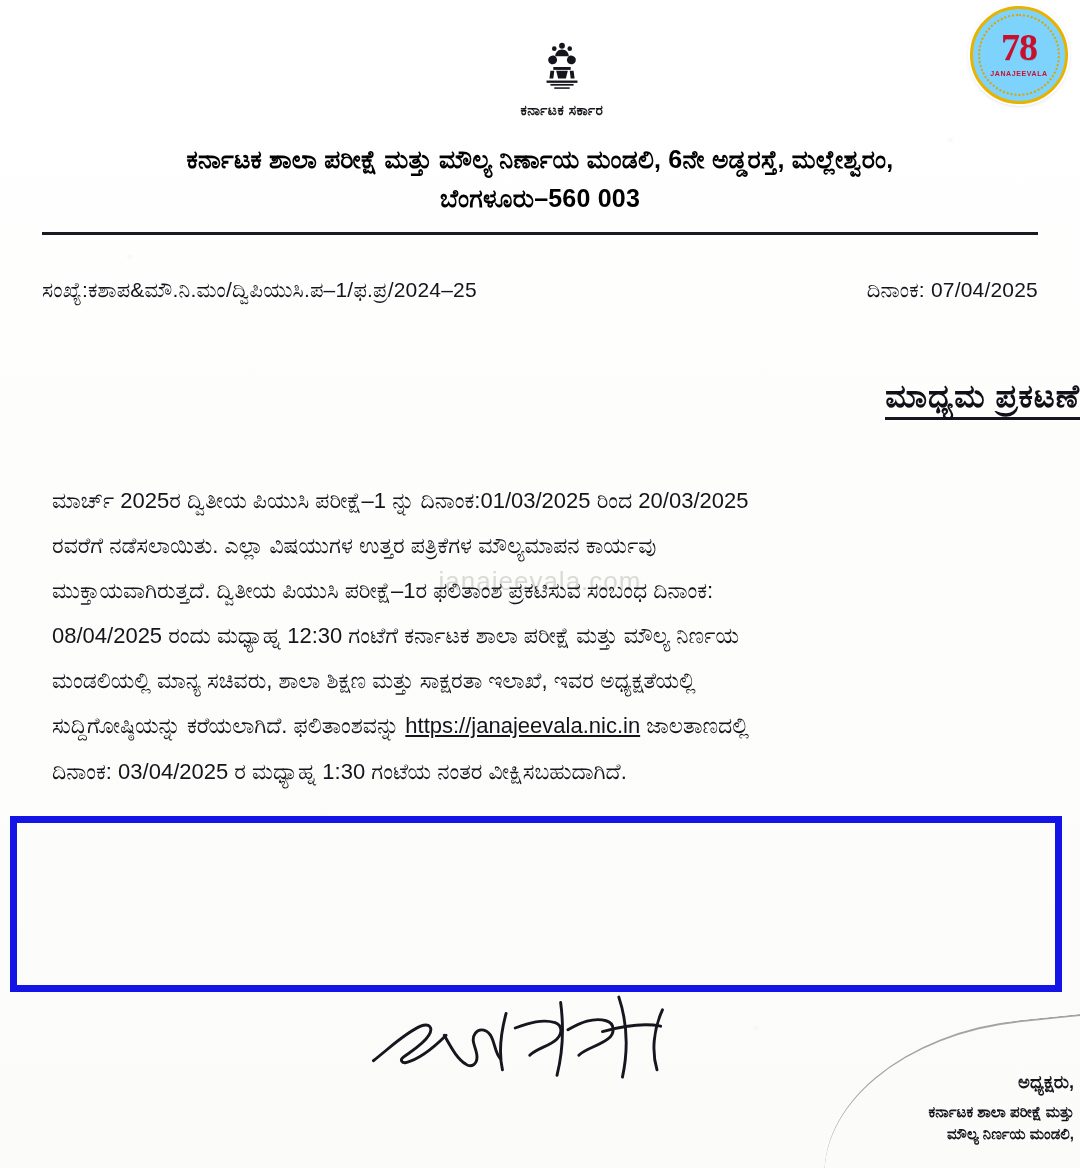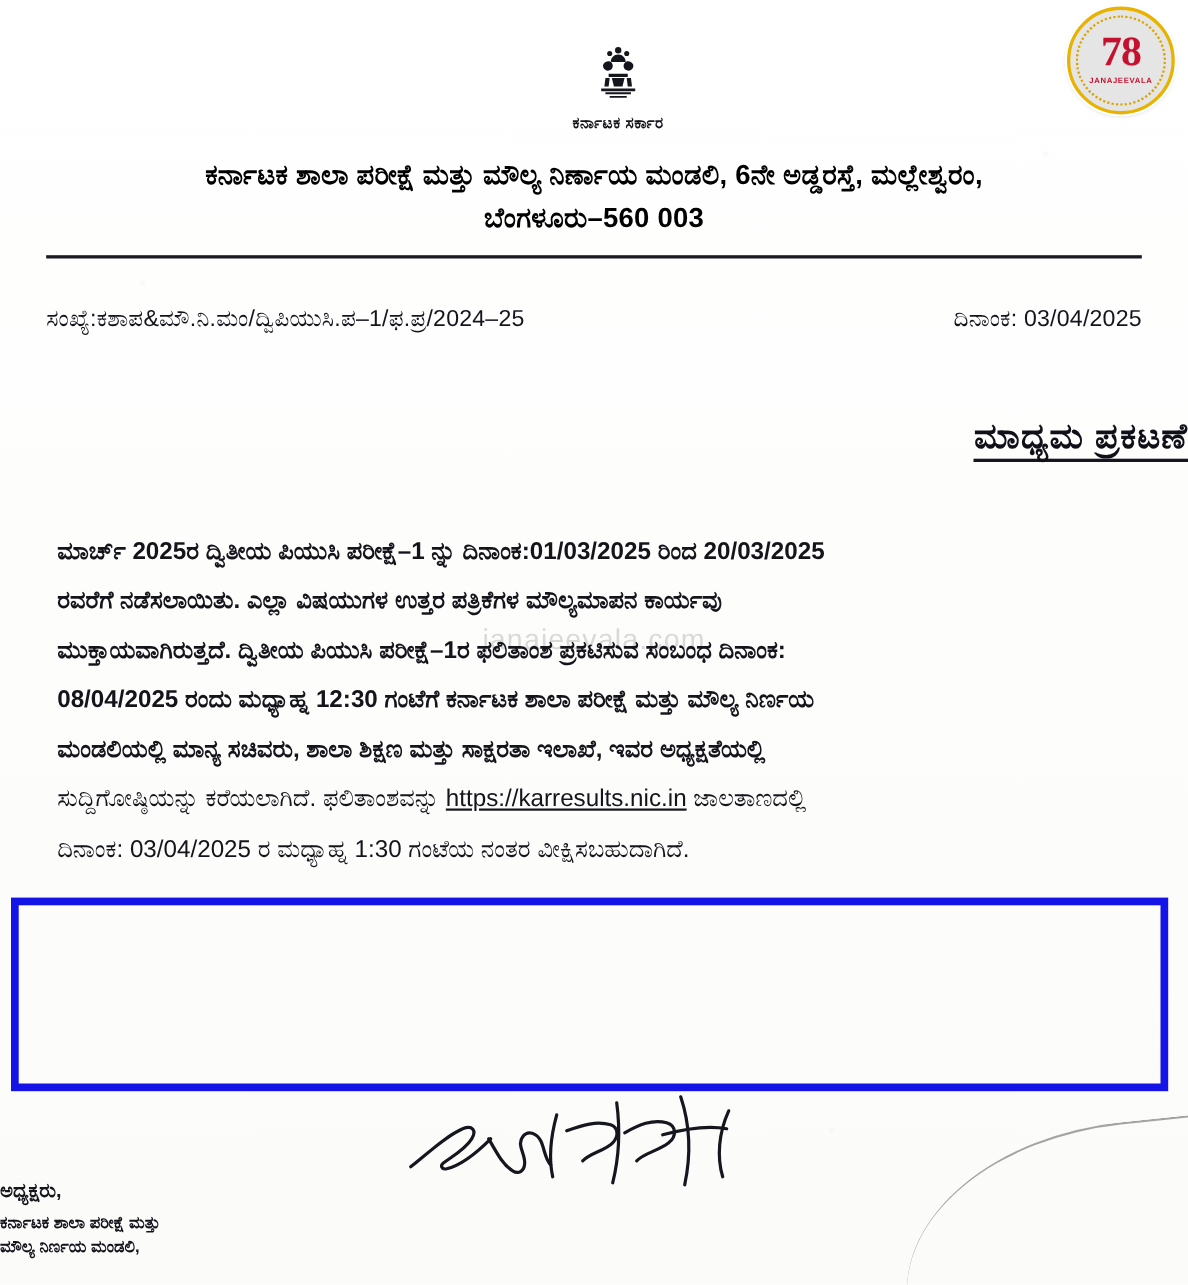--- a/index.html
+++ b/index.html
@@ -30,21 +30,21 @@
   }
 
   
   .badge {
     position: absolute;
     top: 6px;
     right: 12px;
     width: 92px;
     height: 92px;
     border-radius: 50%;
-    background: #e5e5e5;
+    background: #7dd3fc;
     border: 3px solid #e8b200;
     box-shadow: 0 0 0 2px #ffffff, 0 1px 4px rgba(0,0,0,0.25);
     display: flex;
     flex-direction: column;
     align-items: center;
     justify-content: center;
   }
   .badge-ring {
     position: absolute;
     inset: 5px;
@@ -162,21 +162,20 @@
     text-justify: inter-word;
     color: #14141b;
   }
   .body-text .ln {
     display: block;
     white-space: nowrap;
   }
   .body-text .ln.justify {
     display: flex;
     justify-content: space-between;
-    font-weight: bold;
   }
   .link {
     text-decoration: underline;
     color: #14141b;
   }
 
   
   .highlight-box {
     position: absolute;
     top: 816px;
@@ -187,21 +186,21 @@
     box-sizing: border-box;
     pointer-events: none;
   }
 
   
   .sign-wrap {
     position: absolute;
     top: 1000px;
     left: 0;
     right: 6px;
-    text-align: left;
+    text-align: right;
   }
   .signature {
     position: absolute;
     top: -12px;
     left: 0;
     right: 0;
     height: 90px;
     display: flex;
     justify-content: center;
   }
@@ -284,21 +283,21 @@
 </div>
 
 <div class="letterhead">
   <div class="l1">ಕರ್ನಾಟಕ ಶಾಲಾ ಪರೀಕ್ಷೆ ಮತ್ತು ಮೌಲ್ಯ ನಿರ್ಣಾಯ ಮಂಡಲಿ, 6ನೇ ಅಡ್ಡರಸ್ತೆ, ಮಲ್ಲೇಶ್ವರಂ,</div>
   <div class="l2">ಬೆಂಗಳೂರು–560 003</div>
   <div class="rule"></div>
 </div>
 
 <div class="refline">
   <span>ಸಂಖ್ಯೆ:ಕಶಾಪ&amp;ಮೌ.ನಿ.ಮಂ/ದ್ವಿಪಿಯುಸಿ.ಪ–1/ಫ.ಪ್ರ/2024–25</span>
-  <span>ದಿನಾಂಕ: 03/04/2025</span>
+  <span>ದಿನಾಂಕ: 07/04/2025</span>
 </div>
 
 <div class="doc-title">
   <span>ಮಾಧ್ಯಮ ಪ್ರಕಟಣೆ</span>
 </div>
 
 <div class="watermark">janajeevala.com</div>
 
 <div class="body-text">
   <span class="ln justify">
@@ -310,21 +309,21 @@
   <span class="ln justify">
       <span>ಮುಕ್ತಾಯವಾಗಿರುತ್ತದೆ. ದ್ವಿತೀಯ ಪಿಯುಸಿ ಪರೀಕ್ಷೆ–1ರ ಫಲಿತಾಂಶ ಪ್ರಕಟಿಸುವ ಸಂಬಂಧ ದಿನಾಂಕ:</span>
     </span>
   <span class="ln justify">
       <span>08/04/2025 ರಂದು ಮಧ್ಯಾಹ್ನ 12:30 ಗಂಟೆಗೆ ಕರ್ನಾಟಕ ಶಾಲಾ ಪರೀಕ್ಷೆ ಮತ್ತು ಮೌಲ್ಯ ನಿರ್ಣಯ</span>
     </span>
   <span class="ln justify">
       <span>ಮಂಡಲಿಯಲ್ಲಿ ಮಾನ್ಯ ಸಚಿವರು, ಶಾಲಾ ಶಿಕ್ಷಣ ಮತ್ತು ಸಾಕ್ಷರತಾ ಇಲಾಖೆ, ಇವರ ಅಧ್ಯಕ್ಷತೆಯಲ್ಲಿ</span>
     </span>
   <span class="ln">
-    <span>ಸುದ್ದಿಗೋಷ್ಠಿಯನ್ನು ಕರೆಯಲಾಗಿದೆ. ಫಲಿತಾಂಶವನ್ನು </span><a class="link" href="#">https://karresults.nic.in</a><span> ಜಾಲತಾಣದಲ್ಲಿ</span>
+    <span>ಸುದ್ದಿಗೋಷ್ಠಿಯನ್ನು ಕರೆಯಲಾಗಿದೆ. ಫಲಿತಾಂಶವನ್ನು </span><a class="link" href="#">https://janajeevala.nic.in</a><span> ಜಾಲತಾಣದಲ್ಲಿ</span>
   </span>
   <span class="ln">ದಿನಾಂಕ: 03/04/2025 ರ ಮಧ್ಯಾಹ್ನ 1:30 ಗಂಟೆಯ ನಂತರ ವೀಕ್ಷಿಸಬಹುದಾಗಿದೆ.</span>
 </div>
 
 <div class="highlight-box"></div>
 
 <div class="sign-wrap">
   <div class="signature">
     <svg viewBox="0 0 420 110" width="420" height="100" aria-hidden="true">
       <g fill="none" stroke="#16161f" stroke-width="3.2" stroke-linecap="round">

